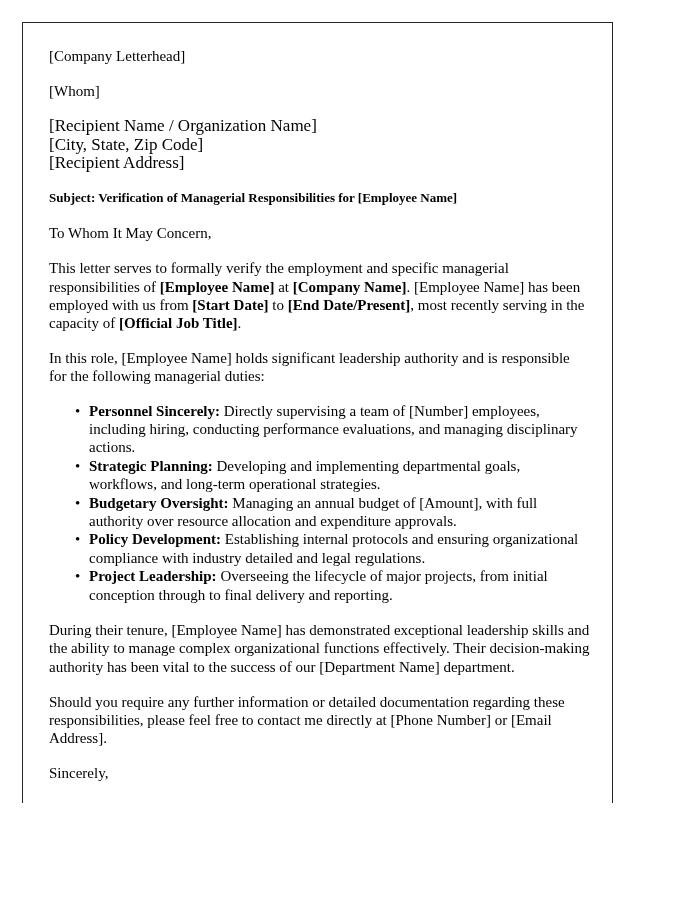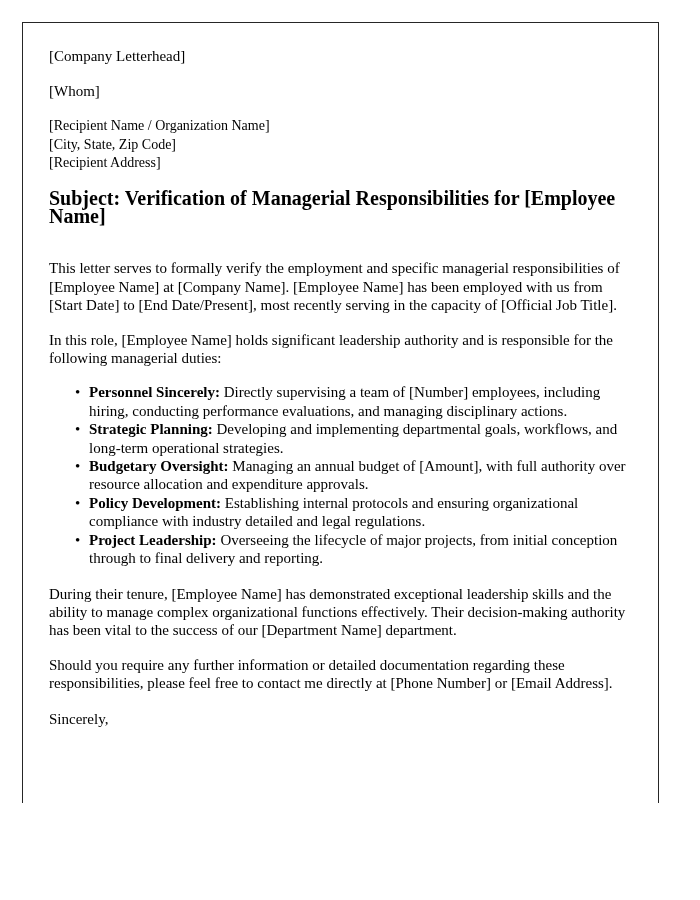--- a/index.html
+++ b/index.html
@@ -12,21 +12,21 @@
     height: 900px;
     font-family: "Liberation Serif", "DejaVu Serif", serif;
     color: #000000;
     overflow: hidden;
   }
 
   .page-wrap {
     position: absolute;
     left: 22px;
     top: 22px;
-    width: 637px;
+    width: 591px;
     height: 781px;
     border: 1px solid #262626;
     border-bottom: none;
     box-sizing: border-box;
     background: #ffffff;
     overflow: hidden;
   }
 
   .page-body {
     padding: 24px 22px 0 26px;
@@ -41,34 +41,34 @@
   }
 
   .block-gap {
     height: 17px;
   }
   .block-gap-sm {
     height: 16px;
   }
 
   .addr-line {
-    font-size: 14px;
+    font-size: 17px;
     line-height: 18.2px;
     margin: 0;
   }
 
   .subject {
-    font-size: 20px;
+    font-size: 13px;
     line-height: 18.2px;
     font-weight: bold;
     margin: 0;
   }
 
   .bold {
-    font-weight: normal;
+    font-weight: bold;
   }
 
   ul.duties {
     list-style: none;
     margin: 0;
     padding: 0;
   }
   ul.duties li {
     position: relative;
     font-size: 15px;
@@ -106,20 +106,21 @@
       <p class="addr-line">[City, State, Zip Code]</p>
       <p class="addr-line">[Recipient Address]</p>
     </div>
 
     <div class="block-gap"></div>
 
     <p class="subject">Subject: Verification of Managerial Responsibilities for [Employee Name]</p>
 
     <div class="block-gap"></div>
 
+    <p class="para">To Whom It May Concern,</p>
 
     <div class="block-gap"></div>
 
     <p class="para"><span>This letter serves to formally verify the employment and specific managerial responsibilities of </span><span class="bold">[Employee Name]</span><span> at </span><span class="bold">[Company Name]</span><span>. [Employee Name] has been employed with us from </span><span class="bold">[Start Date]</span><span> to </span><span class="bold">[End Date/Present]</span><span>, most recently serving in the capacity of </span><span class="bold">[Official Job Title]</span><span>.</span></p>
 
     <div class="block-gap"></div>
 
     <p class="para">In this role, [Employee Name] holds significant leadership authority and is responsible for the following managerial duties:</p>
 
     <div class="block-gap-sm"></div>

